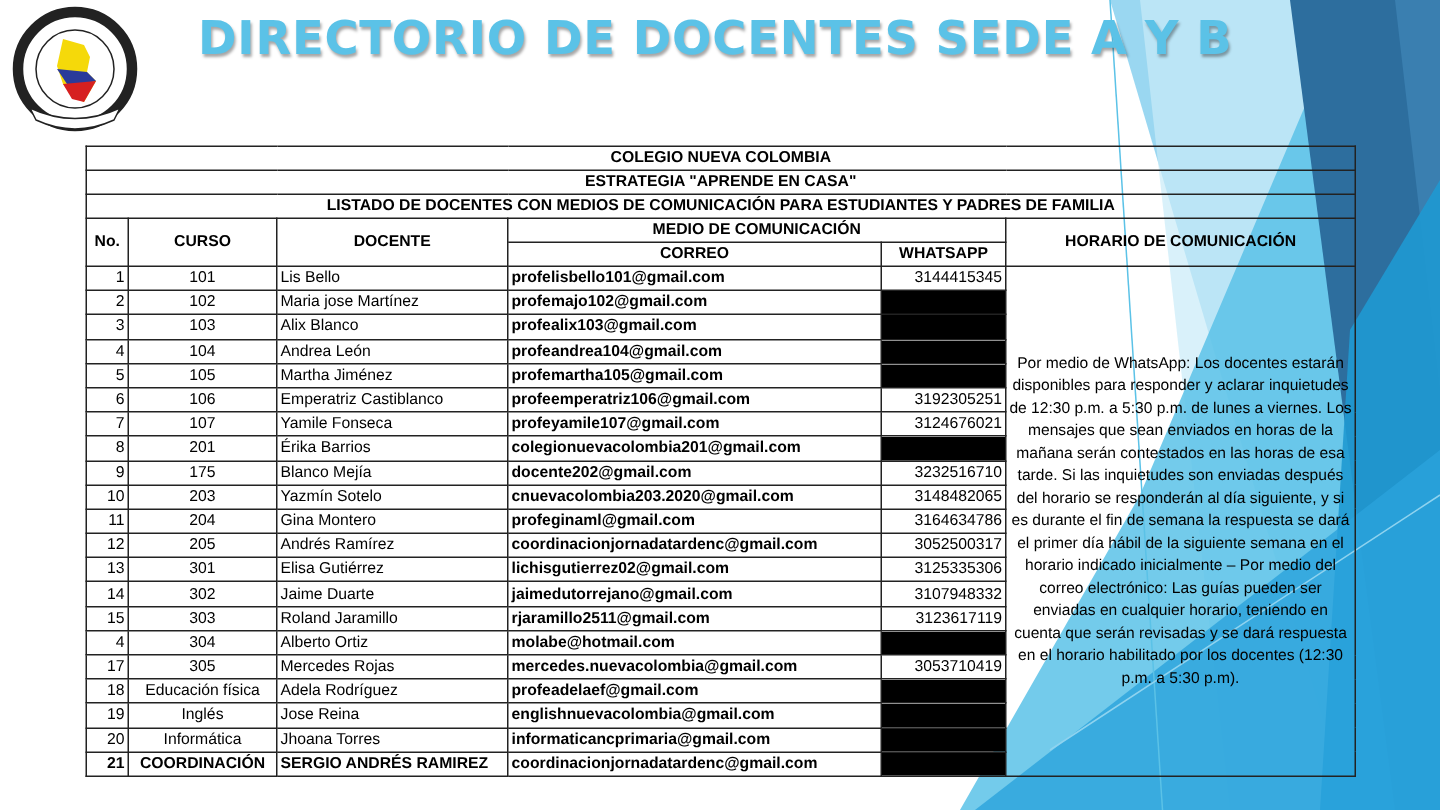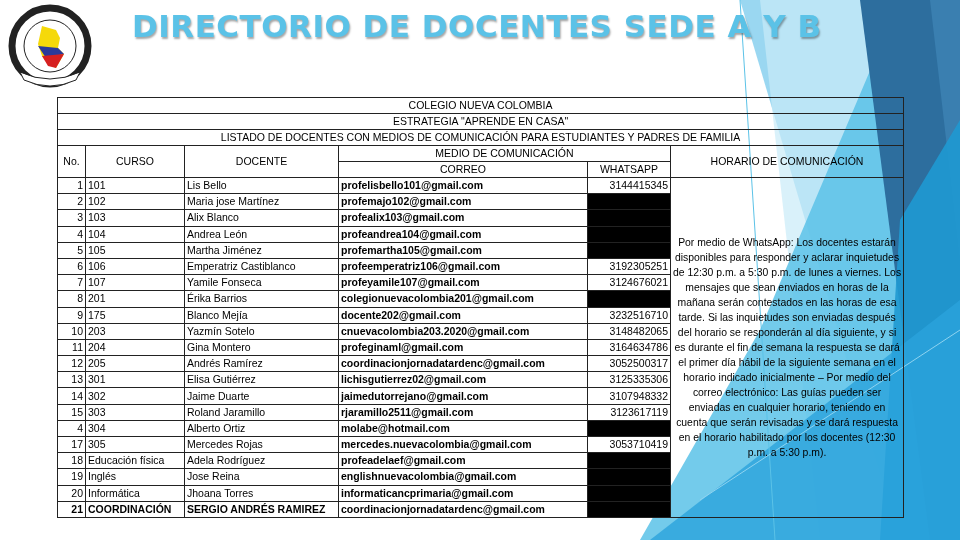--- a/index.html
+++ b/index.html
@@ -25,23 +25,23 @@
     position: absolute; left: 57px; top: 97px; z-index: 2;
     border-collapse: collapse; table-layout: fixed;
     font-family: "Liberation Sans", sans-serif; font-size: 10.5px; color: #000;
     width: 846px;
   }
   table.dir td, table.dir th {
     border: 1px solid #222; padding: 0 2px; height: 15px; line-height: 15px;
     white-space: nowrap; overflow: hidden;
   }
   table.dir tr.data td { background: #fff; height: 15.2px; }
-  table.dir th { font-weight: normal; text-align: center; background: #fff; }
+  table.dir th { font-weight: bold; text-align: center; background: #fff; }
   .c-no { text-align: right; }
-  .c-curso { text-align: left; }
+  .c-curso { text-align: center; }
   .c-doc { text-align: left; }
   .c-mail { text-align: left; font-weight: bold; }
   .c-wa { text-align: right; }
   .c-wa.blank { background: #000 !important; }
   tr.bold td { font-weight: bold; }
   td.horario {
     background: transparent !important; white-space: normal !important;
     text-align: center; vertical-align: middle; font-size: 10.4px; line-height: 14.2px;
     padding: 0 1px !important;
   }

